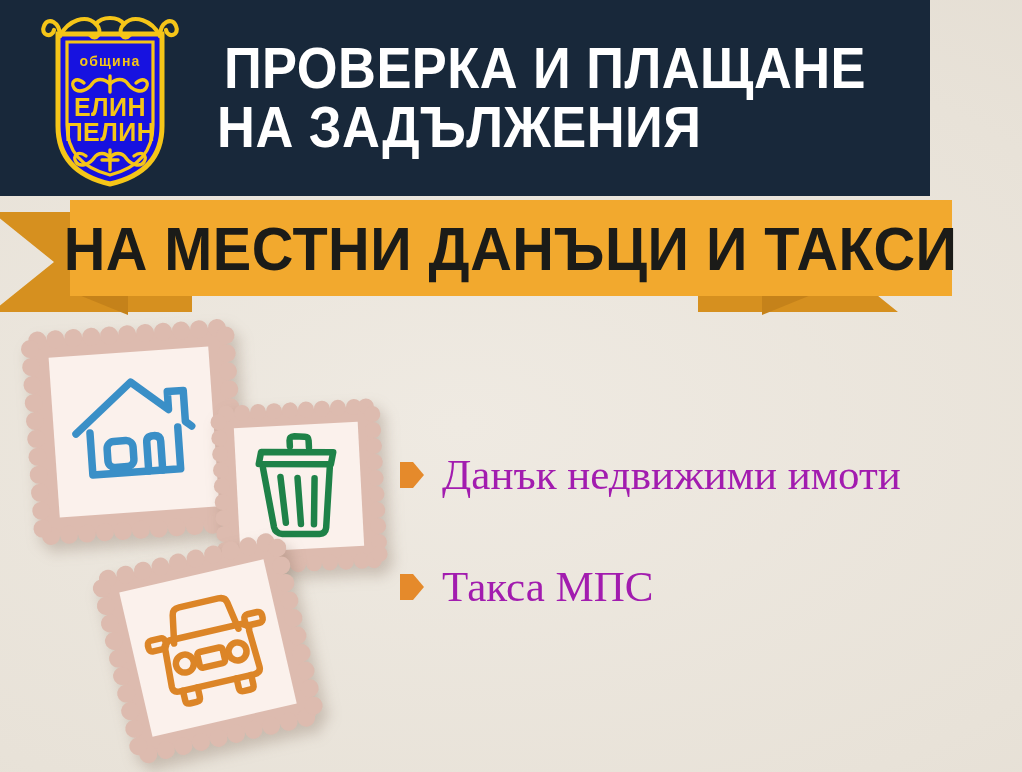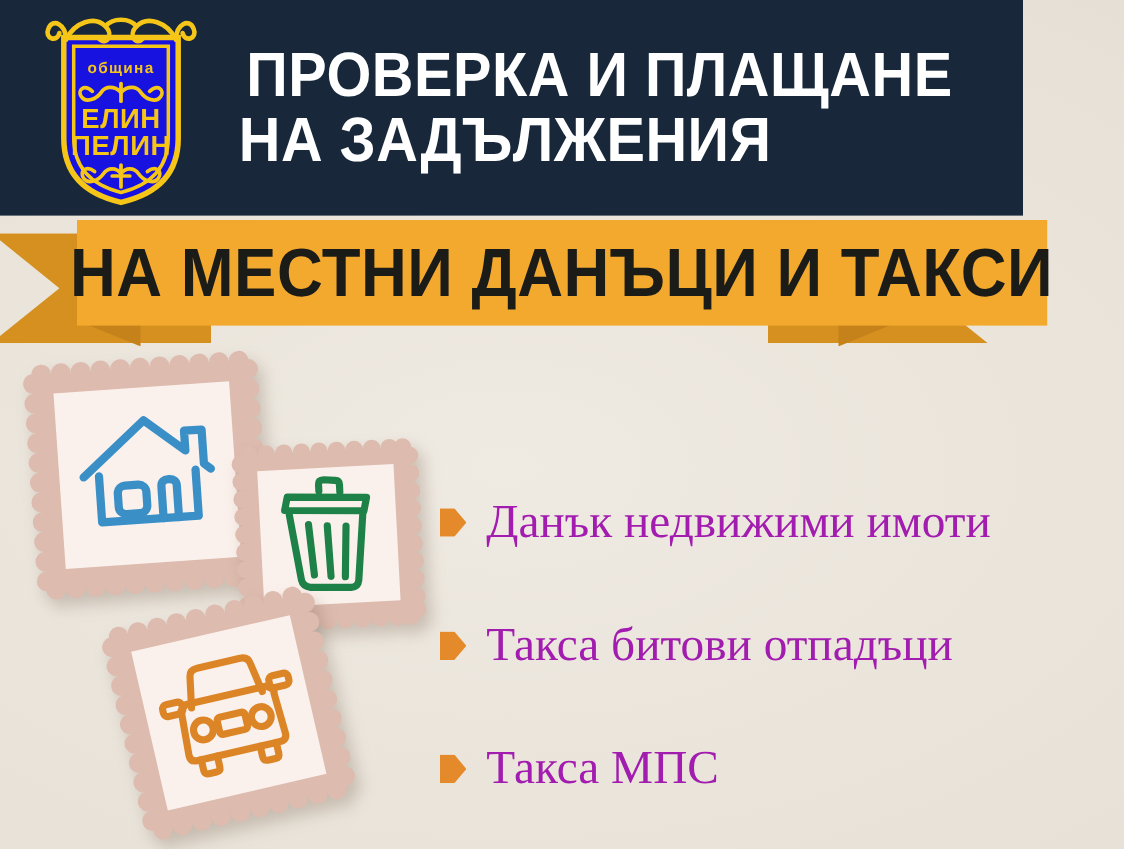--- a/index.html
+++ b/index.html
@@ -357,23 +357,19 @@
   </svg>
 </div>
 
 <div class="bullets">
 
   <div class="bullet-row">
     <span class="bullet-marker"></span>
     <span class="bullet-text">Данък недвижими имоти</span>
   </div>
 
-  <div class="bullet-row">
-    <span class="bullet-marker"></span>
-    <span class="bullet-text">Такса битови отпадъци</span>
-  </div>
 
   <div class="bullet-row">
     <span class="bullet-marker"></span>
     <span class="bullet-text">Такса МПС</span>
   </div>
 
 </div>
 
 </body></html>

